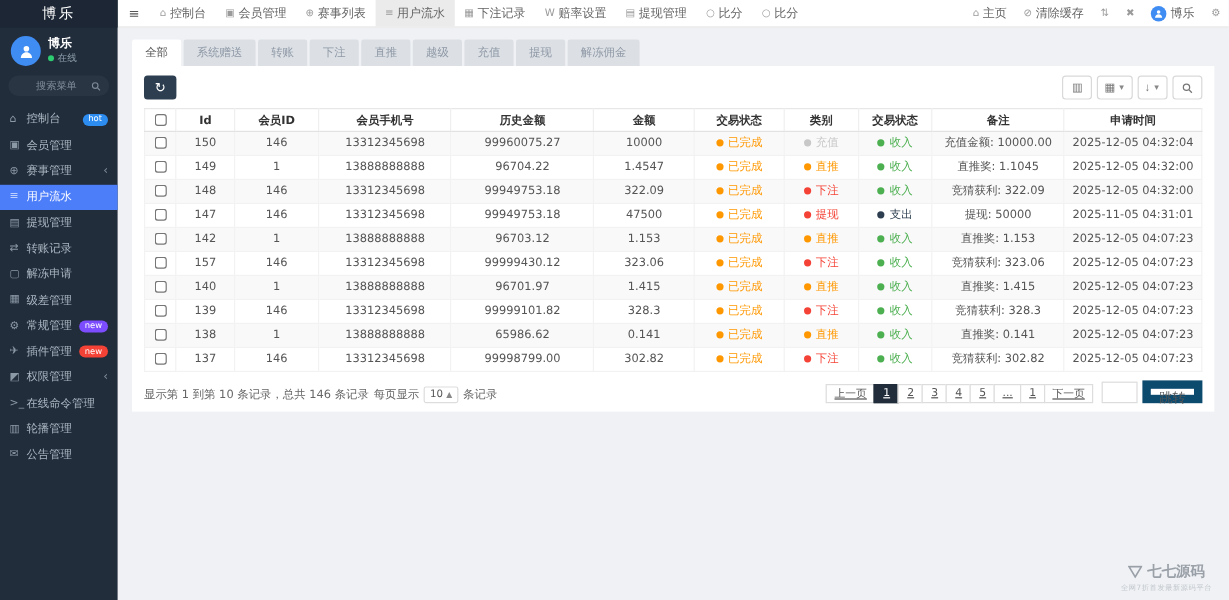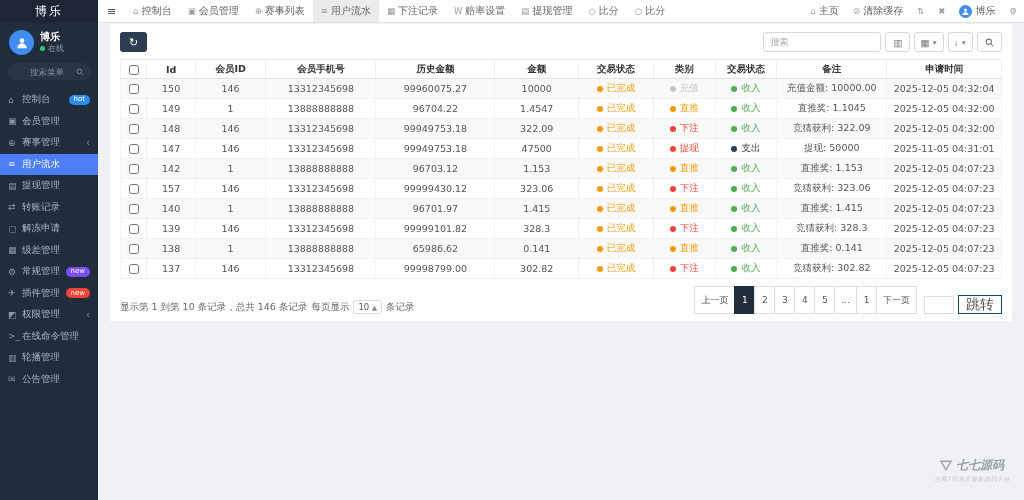--- a/index.html
+++ b/index.html
@@ -55,26 +55,26 @@
   th { font-size:9.5px; color:#333; font-weight:bold; height:19px; border:1px solid #efefef; border-top:1px solid #e7e7e7; border-bottom:1px solid #e2e2e2; text-align:center; background:#fff; overflow:hidden; white-space:nowrap; }
   td { height:20px; text-align:center; border:1px solid #f2f2f2; overflow:hidden; white-space:nowrap; }
   tbody tr:nth-child(odd) td { background:#f9f9f9; }
   .st-dot { display:inline-block; width:6px; height:6px; border-radius:50%; margin-right:4px; vertical-align:middle; }
   .chk { width:10px; height:10px; vertical-align:middle; }
 
   .pagination-row { display:flex; align-items:flex-end; margin-top:7px; font-size:9.5px; color:#666; }
   .page-select { border:1px solid #ddd; border-radius:2px; padding:1px 4px; font-size:8.5px; margin:0 4px; color:#555; cursor:pointer; }
   .page-select .caret-up { font-size:6.5px; color:#888; }
   .pages { margin-left:auto; display:flex; align-items:center; }
-  .page-btn { min-width:21px; height:28px; border:1px solid #ddd; display:flex; align-items:center; justify-content:center; padding:0 6px; font-size:9px; color:#555; background:#fff; margin-left:-1px; cursor:pointer; }
+  .page-btn { min-width:21px; height:16px; border:1px solid #ddd; display:flex; align-items:center; justify-content:center; padding:0 6px; font-size:9px; color:#555; background:#fff; margin-left:-1px; cursor:pointer;text-decoration:underline; }
   .page-btn.active { background:#222d3b; color:#fff; border-color:#222d3b; }
   .jump-input { width:30px; height:18px; border:1px solid #ddd; margin-left:7px; outline:none; font-size:9px; text-align:center; }
-  .jump-btn { height:19px; border:1px solid #0c4a6e; background:#fff; font-size:14px; color:#555; padding:0 7px; margin-left:4px; cursor:pointer; }
-
-  .footer-brand { position:absolute; right:14px; bottom:16px; text-align:center; color:#9aa0a8;font-style:italic; }
+  .jump-btn { height:19px; border:7px solid #0c4a6e; background:#fff; font-size:11px; color:#555; padding:0 7px; margin-left:4px; cursor:pointer; }
+
+  .footer-brand { position:absolute; right:14px; bottom:5px; text-align:center; color:#9aa0a8; }
   .fb-row { display:flex; align-items:center; gap:4px; justify-content:center; font-size:12px; font-weight:bold; }
   .fb-tag { font-size:6px; color:#c3c8cd; margin-top:1px; letter-spacing:.5px; }
 </style>
 </head>
 <body>
 
 <div class="sidebar">
   <div class="logo">博乐</div>
   <div class="profile">
     <div class="avatar">
@@ -228,28 +228,38 @@
           </span>
         <span>博乐</span>
       </span>
       <span class="nav-item">
           <span class="ni-icon">⚙</span>
         </span>
     </div>
   </div>
 
   <div class="content">
+    <div class="tabs">
+        <span class="tab active">全部</span>
+        <span class="tab">系统赠送</span>
+        <span class="tab">转账</span>
+        <span class="tab">下注</span>
+        <span class="tab">直推</span>
+        <span class="tab">越级</span>
+        <span class="tab">充值</span>
+        <span class="tab">提现</span>
+        <span class="tab">解冻佣金</span>
+      </div>
 
     <div class="panel">
       <div class="toolbar">
         <button class="btn-refresh">
             <span>↻</span>
           </button>
         <div class="toolbar-right">
-          <input class="search-input" placeholder="搜索" style="">
           <button class="tb-btn">
               <span>▥</span>
             </button>
           <button class="tb-btn">
               <span>▦</span>
               <span class="caret">▼</span>
             </button>
           <button class="tb-btn">
               <span>↓</span>
               <span class="caret">▼</span>

